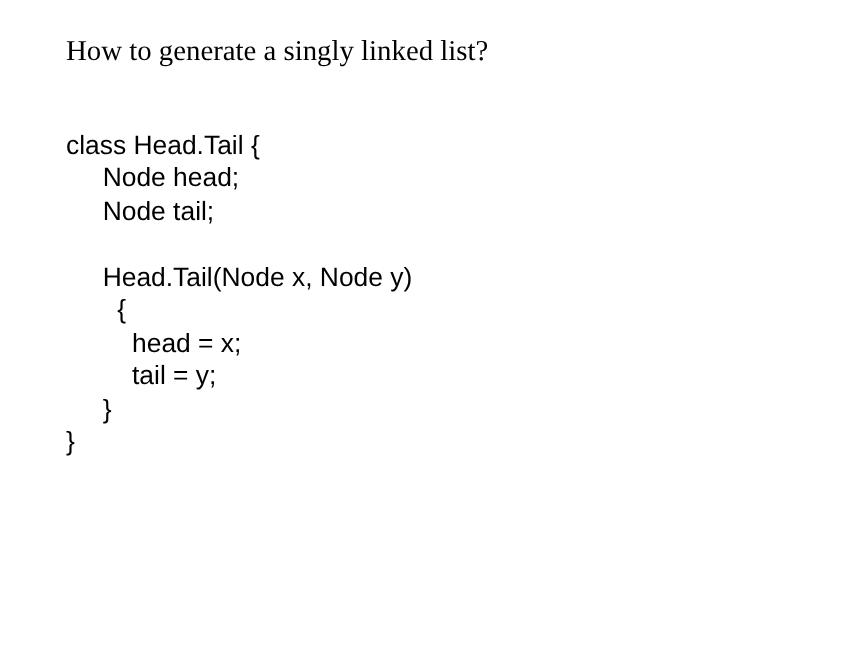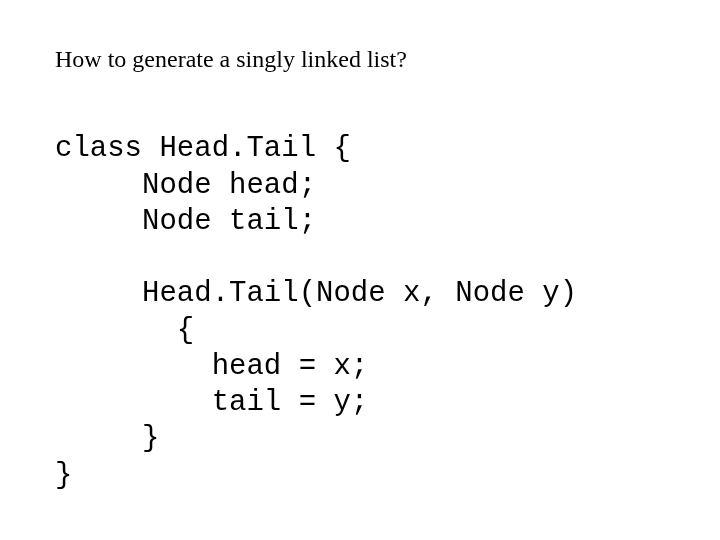--- a/index.html
+++ b/index.html
@@ -7,30 +7,29 @@
     padding: 0;
     width: 720px;
     height: 540px;
     background: #ffffff;
     font-family: "Times New Roman", Times, serif;
     color: #000000;
   }
   .slide {
     box-sizing: border-box;
     padding: 30px 55px;
-    margin-top: 16px;
   }
   .heading {
     font-size: 24px;
     font-weight: normal;
     margin-bottom: 22px;
   }
   .code {
-    font-family: Liberation Mono, monospace;
-    font-size: 29px;
+    font-family: Liberation Sans, sans-serif;
+    font-size: 22px;
     line-height: 1.25;
     white-space: pre;
   }
 </style>
 </head>
 <body>
 
 <div class="slide">
   <div class="heading">How to generate a singly linked list?</div>
   <div class="code">

